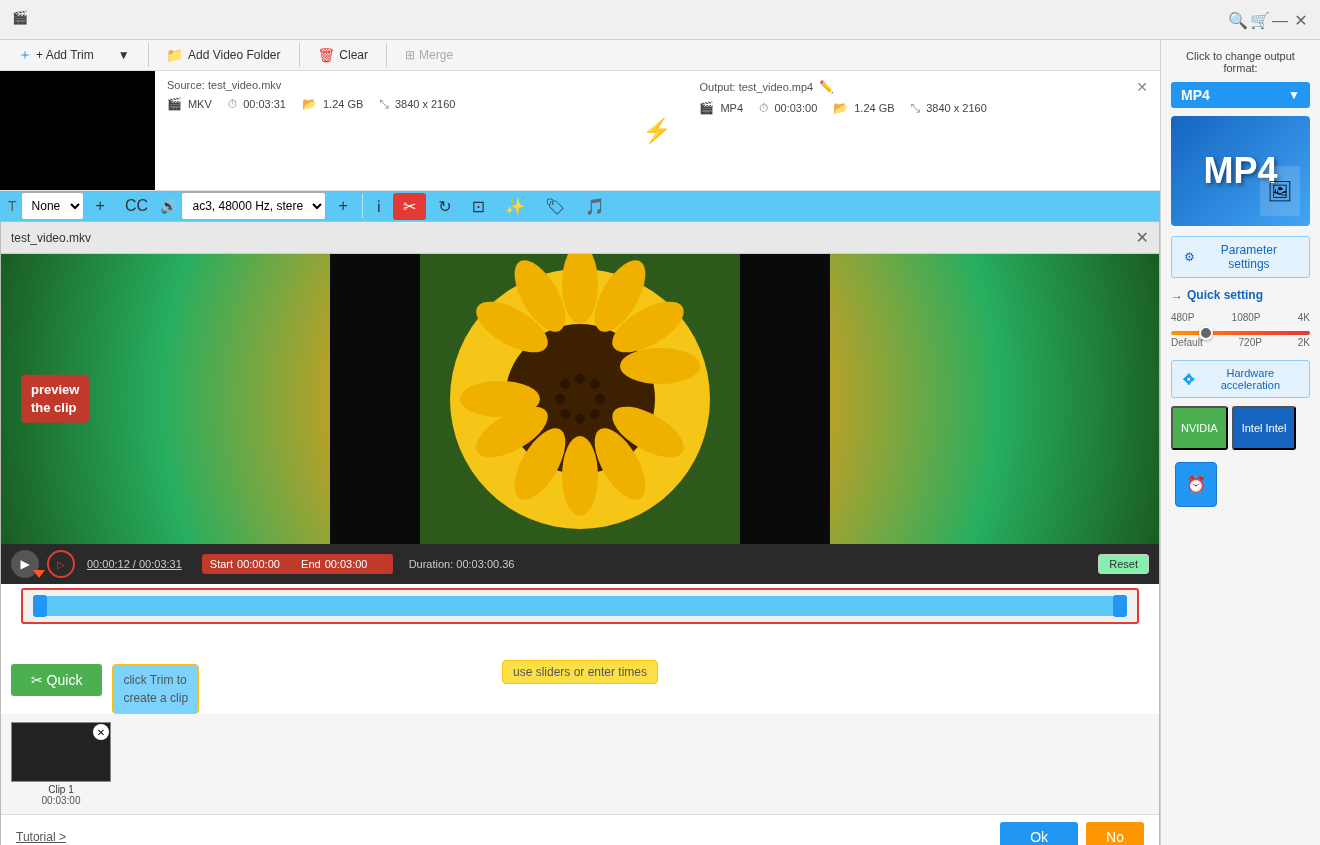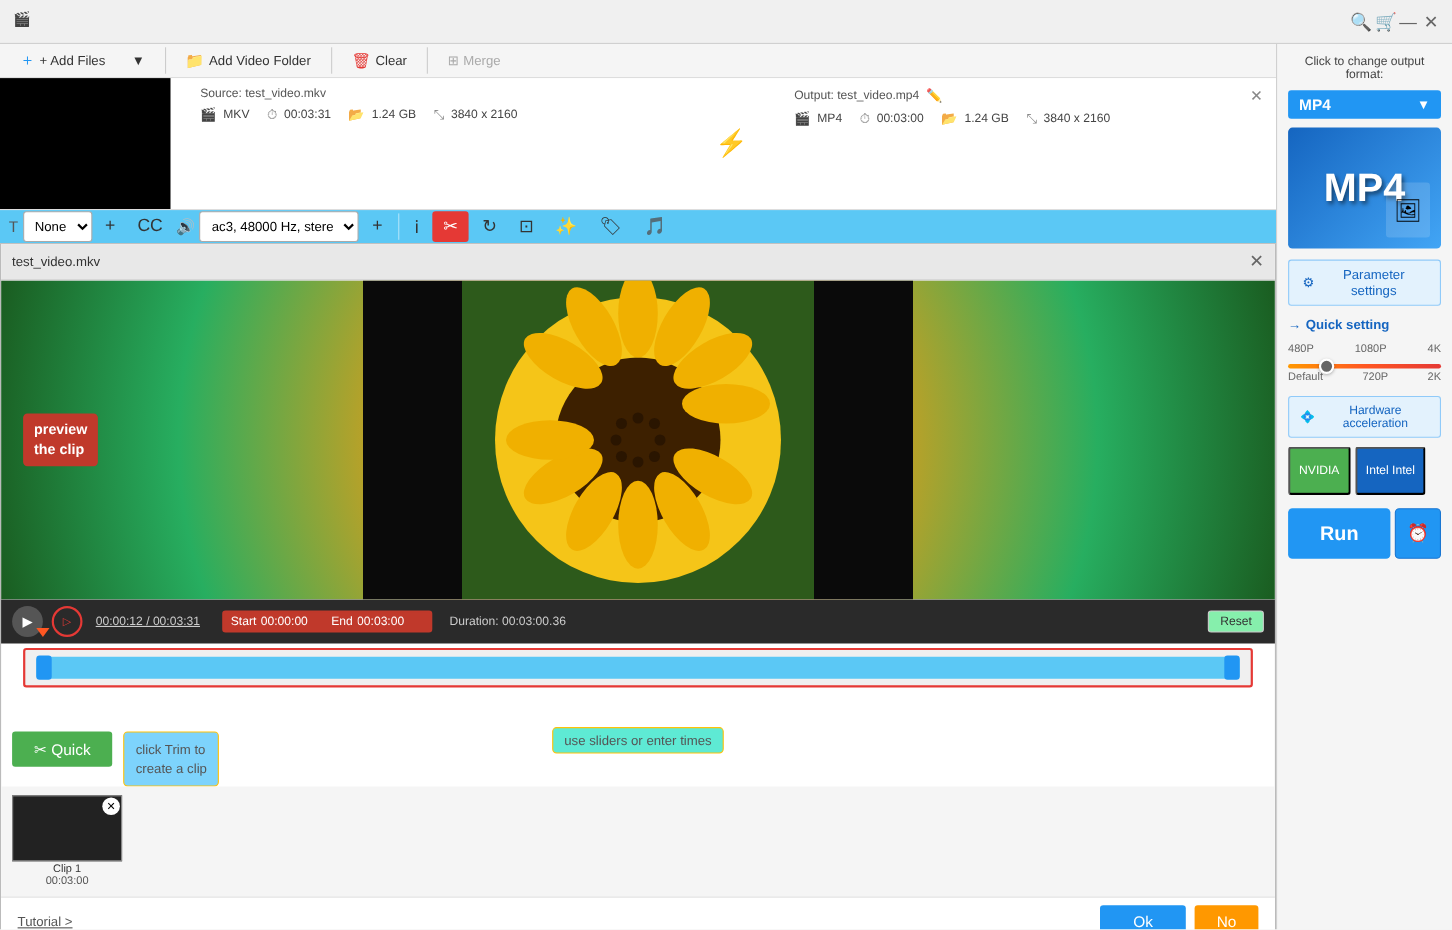--- a/index.html
+++ b/index.html
@@ -26,21 +26,21 @@
     .right-panel { width: 160px; background: #f5f5f5; border-left: 1px solid #d0d0d0; display: flex; flex-direction: column; padding: 10px; }
 
     
     .toolbar { background: #f5f5f5; height: 45px; display: flex; align-items: center; padding: 0 8px; gap: 4px; border-bottom: 1px solid #ddd; }
     .toolbar-btn { display: flex; align-items: center; gap: 4px; padding: 6px 10px; border: none; background: none; cursor: pointer; font-size: 12px; color: #333; border-radius: 3px; }
     .toolbar-btn .icon { font-size: 14px; color: #2196F3; }
     .toolbar-btn .icon.red { color: #e53935; }
     .toolbar-divider { width: 1px; height: 24px; background: #ccc; margin: 0 4px; }
 
     
-    .file-area { display: flex; background: white; border-bottom: 1px solid #ddd; min-height: 120px; gap: 15px; }
+    .file-area { display: flex; background: white; border-bottom: 1px solid #ddd; min-height: 120px; }
     .video-thumb { width: 155px; background: #000; flex-shrink: 0; }
     .file-info { flex: 1; padding: 8px 12px; }
     .file-source { font-size: 11px; color: #555; margin-bottom: 6px; }
     .file-meta { display: flex; gap: 16px; flex-wrap: wrap; }
     .meta-row { display: flex; align-items: center; gap: 6px; font-size: 11px; color: #444; }
     .meta-icon { color: #888; font-size: 12px; }
     .arrow-area { display: flex; align-items: center; justify-content: center; width: 60px; }
     .arrow-btn { font-size: 24px; color: #ff9800; cursor: pointer; }
     .file-output { flex: 1; padding: 8px 12px; }
     .output-header { display: flex; align-items: center; gap: 6px; font-size: 11px; color: #555; margin-bottom: 6px; }
@@ -77,21 +77,21 @@
     .time-input { background: none; border: none; color: white; font-size: 11px; width: 60px; outline: none; }
     .duration-display { font-size: 11px; color: #ccc; margin-left: 8px; }
     .reset-btn { background: #86efac; border: 1px solid #ccc; border-radius: 3px; padding: 3px 10px; font-size: 11px; cursor: pointer; color: #333; margin-left: 4px; }
 
     
     .slider-area { background: #f0f0f0; padding: 6px 10px; border: 2px solid #e53935; border-radius: 3px; margin: 0 10px; position: relative; }
     .slider-track { height: 20px; background: #5bc8f5; border-radius: 3px; position: relative; cursor: pointer; }
     .slider-thumb-left { position: absolute; left: 0; top: 50%; transform: translateY(-50%); width: 14px; height: 22px; background: #2196F3; border-radius: 3px; cursor: pointer; z-index: 2; }
     .slider-thumb-right { position: absolute; right: 0; top: 50%; transform: translateY(-50%); width: 14px; height: 22px; background: #2196F3; border-radius: 3px; cursor: pointer; z-index: 2; }
     .slider-indicator { position: absolute; top: -20px; left: 10px; width: 0; height: 0; border-left: 6px solid transparent; border-right: 6px solid transparent; border-top: 8px solid #ff5722; }
-    .slider-annotation { position: absolute; bottom: -30px; left: 50%; transform: translateX(-50%); background: #5eead4; border: 1px solid #ffc107; padding: 4px 10px; border-radius: 4px; font-size: 12px; color: #555; white-space: nowrap; z-index: 10; }
+    .slider-annotation { position: absolute; bottom: -30px; left: 50%; transform: translateX(-50%); background: #fde047; border: 1px solid #ffc107; padding: 4px 10px; border-radius: 4px; font-size: 12px; color: #555; white-space: nowrap; z-index: 10; }
 
     
     .trim-area { display: flex; align-items: flex-start; padding: 10px 10px 0; gap: 10px; }
     .trim-btn { background: #4caf50; color: white; border: none; padding: 8px 20px; border-radius: 3px; font-size: 14px; cursor: pointer; display: flex; align-items: center; gap: 6px; }
     .trim-annotation { background: #7dd3fc; border: 1px solid #ffc107; padding: 6px 10px; border-radius: 4px; font-size: 12px; color: #555; line-height: 1.5; }
 
     
     .clip-list { padding: 8px 10px; display: flex; gap: 8px; background: #f5f5f5; flex-wrap: wrap; }
     .clip-item { width: 100px; position: relative; }
     .clip-thumb { width: 100px; height: 60px; background: #222; border: 1px solid #888; }
@@ -149,21 +149,21 @@
     <button class="title-bar-btn">✕</button>
   </div>
 </div>
 
 <div class="main-container">
   <div class="left-panel">
 
     <div class="toolbar">
       <button class="toolbar-btn">
         <span class="icon">＋</span>
-        <span>+ Add Files</span>
+        <span>+ Add Trim</span>
       </button>
       <button class="toolbar-btn">▼</button>
       <div class="toolbar-divider"></div>
       <button class="toolbar-btn">
         <span class="icon">📁</span>
         <span>Add Video Folder</span>
       </button>
       <div class="toolbar-divider"></div>
       <button class="toolbar-btn">
         <span class="icon red">🗑</span>
@@ -393,17 +393,16 @@
       <span>💠</span>
       <span>Hardware acceleration</span>
     </button>
 
     <div class="gpu-badges">
       <button class="gpu-badge">NVIDIA</button>
       <button class="gpu-badge intel">Intel Intel</button>
     </div>
 
     <div class="run-row">
-      <button class="run-btn">Run</button>
       <button class="alarm-btn">⏰</button>
     </div>
   </div>
 </div>
 
 </body></html>

